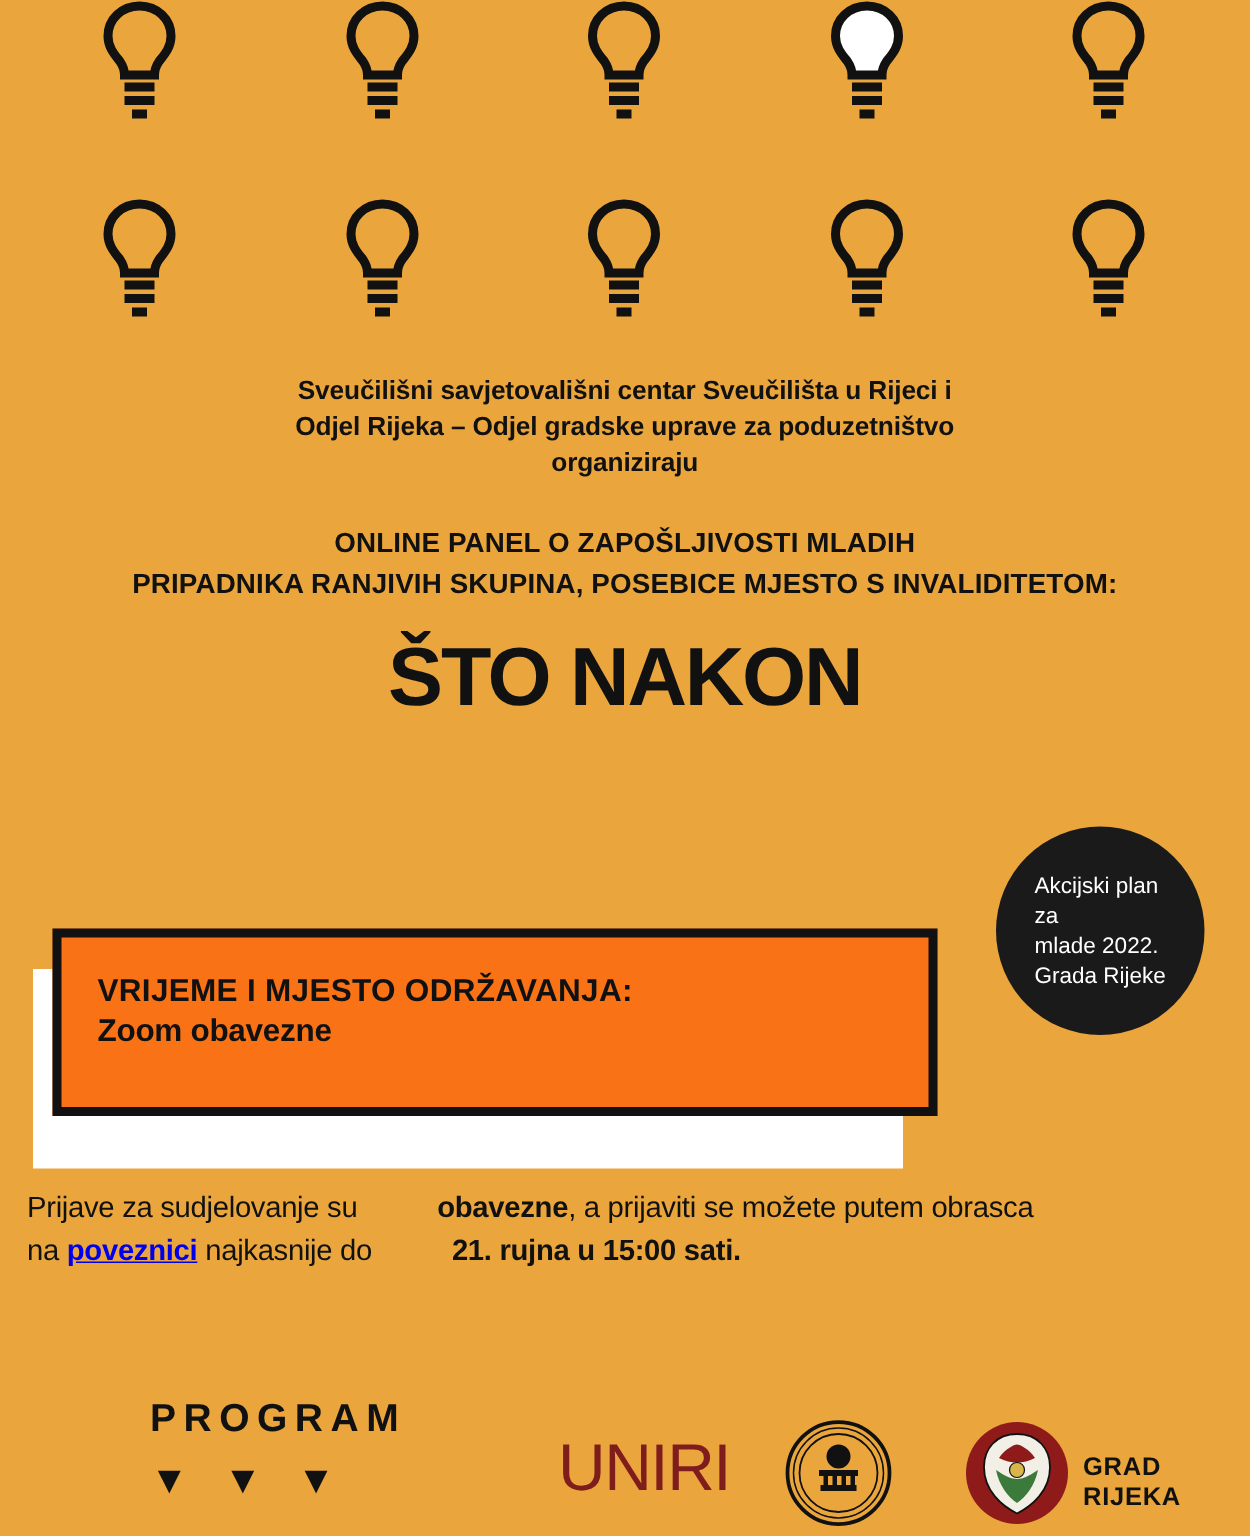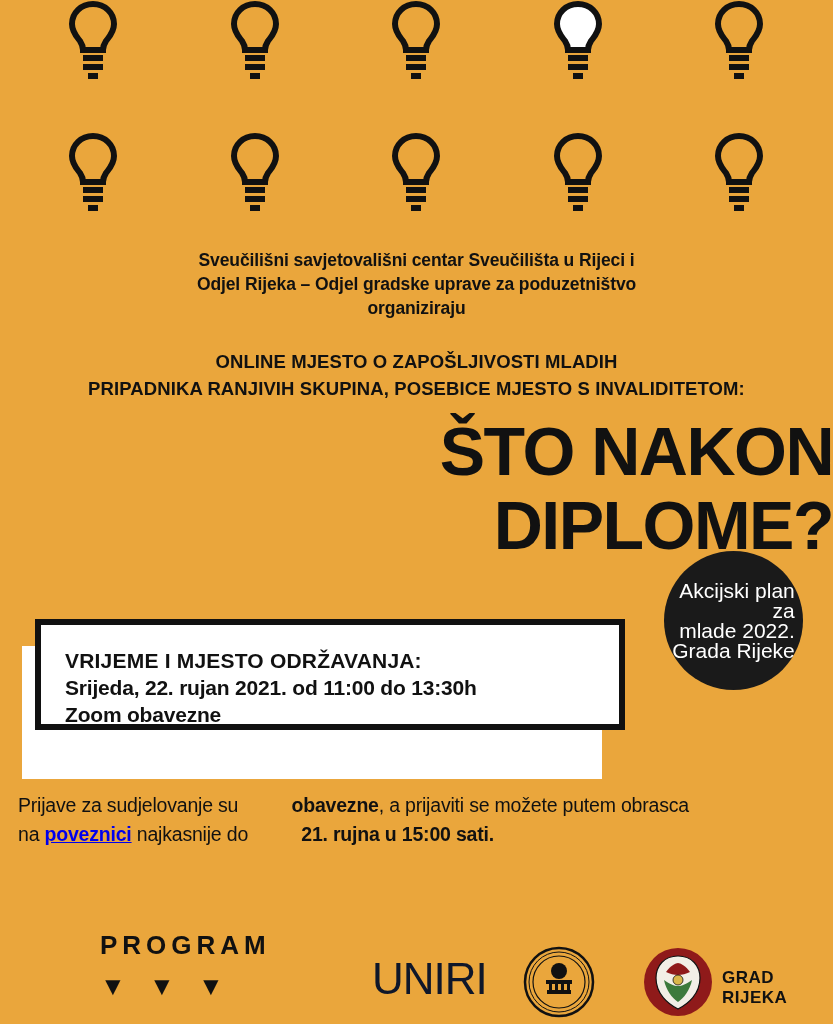--- a/index.html
+++ b/index.html
@@ -64,65 +64,65 @@
     line-height: 27px;
     letter-spacing: 0.1px;
   }
 
   
   .maintitle {
     position: absolute;
     top: 414px;
     left: 0;
     width: 833px;
-    text-align: right;
-    font-weight: bold;
-    font-size: 68px;
+    text-align: center;
+    font-weight: bold;
+    font-size: 55px;
     line-height: 74px;
     letter-spacing: -1.5px;
   }
   .maintitle .l1 { display: block; }
   .maintitle .l2 { display: block; }
 
   
   .badge {
     position: absolute;
     top: 551px;
     left: 664px;
     width: 139px;
     height: 139px;
     border-radius: 50%;
     background: #1a1a1a;
     color: #ffffff;
     display: flex;
     align-items: center;
     justify-content: center;
-    text-align: right;
-    font-size: 21px;
+    text-align: left;
+    font-size: 15px;
     line-height: 20px;
     padding: 0 8px;
     box-sizing: border-box;
   }
 
   
   .infoshadow {
     position: absolute;
     top: 646px;
     left: 22px;
     width: 580px;
     height: 133px;
     background: #ffffff;
   }
   .infobox {
     position: absolute;
     top: 619px;
     left: 35px;
     width: 590px;
-    height: 111px;
-    background: #ffffff;
+    height: 125px;
+    background: #f97316;
     border: 6px solid #111;
     box-sizing: border-box;
   }
   .infobox .inner {
     padding: 22px 0 0 24px;
   }
   .infobox .line {
     font-weight: bold;
     font-size: 21px;
     line-height: 27px;
@@ -167,21 +167,21 @@
 
   
   .logo-uniri {
     position: absolute;
     top: 955px;
     left: 372px;
     font-size: 44px;
     font-weight: 300;
     letter-spacing: -1px;
     line-height: 48px;
-    color: #0f172a;
+    color: #7f1d1d;
   }
   .logo-ssc {
     position: absolute;
     top: 946px;
     left: 523px;
     width: 72px;
     height: 72px;
   }
   .logo-rijeka {
     position: absolute;
@@ -311,44 +311,42 @@
     </div>
   </div>
 
   <div class="organizer">
     <div>Sveučilišni savjetovališni centar Sveučilišta u Rijeci i</div>
     <div>Odjel Rijeka – Odjel gradske uprave za poduzetništvo</div>
     <div>organiziraju</div>
   </div>
 
   <div class="subtitle">
-    <div>ONLINE MJESTO O ZAPOŠLJIVOSTI MLADIH</div>
+    <div>ONLINE PANEL O ZAPOŠLJIVOSTI MLADIH</div>
     <div>PRIPADNIKA RANJIVIH SKUPINA, POSEBICE MJESTO S INVALIDITETOM:</div>
   </div>
 
   <div class="maintitle">
     <span class="l1">ŠTO NAKON</span>
-    <span class="l2">DIPLOME?</span>
   </div>
 
   <div class="badge">
     <div>
       <div>Akcijski plan</div>
       <div>za</div>
       <div>mlade 2022.</div>
       <div>Grada Rijeke</div>
     </div>
   </div>
 
   <div class="infoshadow"></div>
 
   <div class="infobox">
     <div class="inner">
       <div class="line line1">VRIJEME I MJESTO ODRŽAVANJA:</div>
-      <div class="line">Srijeda, 22. rujan 2021. od 11:00 do 13:30h</div>
       <div class="line">Zoom obavezne</div>
     </div>
   </div>
 
   <div class="reginfo">
     <span>Prijave za sudjelovanje su </span><b>obavezne</b><span>, a prijaviti se možete putem obrasca</span><br>
     <span>na </span><a class="link" href="#">poveznici</a><span> najkasnije do </span><b>21. rujna u 15:00 sati.</b>
   </div>
 
   <div class="program">

